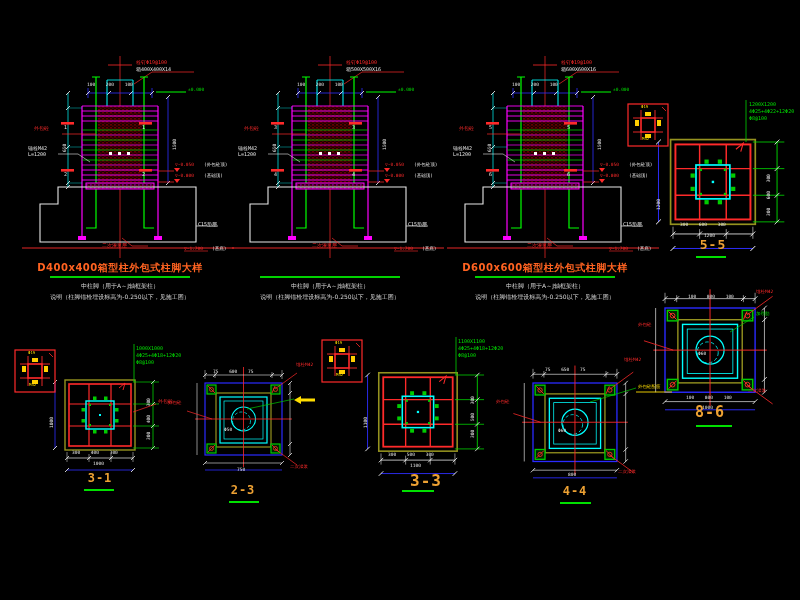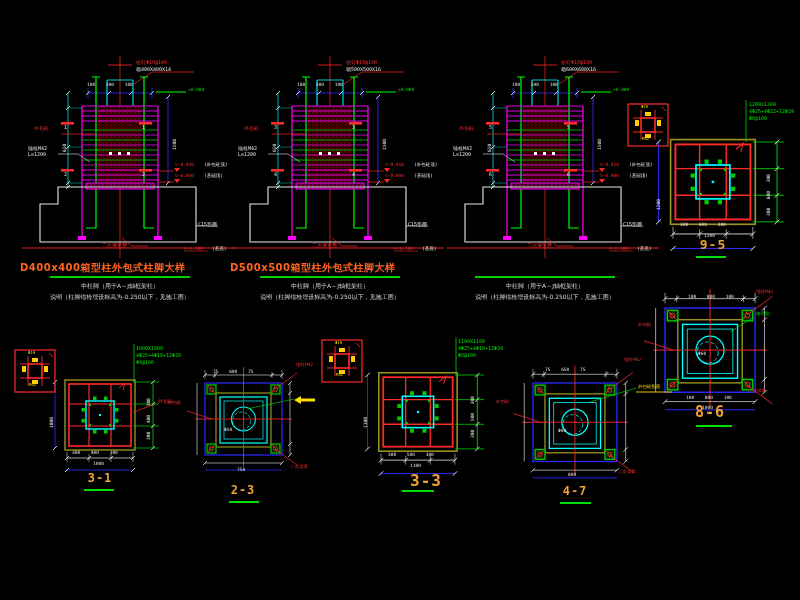--- a/index.html
+++ b/index.html
@@ -5,21 +5,21 @@
   html,body{margin:0;padding:0;background:#000;}
   #canvas{position:relative;width:800px;height:600px;background:#000;overflow:hidden;
           font-family:"DejaVu Sans Mono",monospace;}
   .t{position:absolute;white-space:pre;line-height:1.15;font-family:"DejaVu Sans Mono",monospace;}
   .s4{font-size:4px;} .s45{font-size:4.5px;} .s5{font-size:5px;}
   .red{color:#ff2a2a;} .wh{color:#e6e6e6;} .grn{color:#00e000;}
   .yel{color:#ffdd00;}
   .ws{word-spacing:8px;} .ws6{word-spacing:6px;}
   .rot{transform:rotate(-90deg);transform-origin:0 0;}
   .title{font-family:"DejaVu Sans",sans-serif;font-weight:bold;font-size:10px;color:#ff6321;
-         width:200px;text-align:left;letter-spacing:0.5px;}
+         width:200px;text-align:center;letter-spacing:0.5px;}
   .tul{position:absolute;height:1.6px;background:#00d200;width:140px;}
   .note{font-size:6px;color:#d8d8d8;text-align:center;font-family:"DejaVu Sans",sans-serif;}
   .slabel{color:#eda133;text-align:center;width:60px;font-weight:bold;letter-spacing:1px;}
   .sul{position:absolute;background:#00e000;height:2.2px;}
   svg{position:absolute;left:0;top:0;}
 </style>
 </head>
 <body>
 
 <div id="canvas">
@@ -249,25 +249,25 @@
 <span class="t s5 wh" style="left:623px;top:222px">C15垫层</span>
 <span class="t s5 red" style="left:527px;top:243px">二次灌浆层</span>
 <span class="t s45 red" style="left:609px;top:246px">▽-1.700</span>
 <span class="t s45 wh" style="left:637px;top:246px">(基底)</span>
 
 <span class="t title" style="left:20px;top:262px">D400x400箱型柱外包式柱脚大样</span>
 <div class="tul" style="left:50px;top:276px"></div>
 <span class="t note" style="left:20px;top:283px;width:200px">中柱脚（用于A～J轴框架柱）</span>
 <span class="t note" style="left:-10px;top:294px;width:260px">说明（柱脚锚栓埋设标高为-0.250以下，见施工图）</span>
 
-<span class="t title" style="left:230px;top:262px">D500x500箱型柱外包式柱脚大样</span>
 <div class="tul" style="left:260px;top:276px"></div>
 <span class="t note" style="left:230px;top:283px;width:200px">中柱脚（用于A～J轴框架柱）</span>
 <span class="t note" style="left:200px;top:294px;width:260px">说明（柱脚锚栓埋设标高为-0.250以下，见施工图）</span>
 
+<span class="t title" style="left:445px;top:262px">D600x600箱型柱外包式柱脚大样</span>
 <div class="tul" style="left:475px;top:276px"></div>
 <span class="t note" style="left:445px;top:283px;width:200px">中柱脚（用于A～J轴框架柱）</span>
 <span class="t note" style="left:415px;top:294px;width:260px">说明（柱脚锚栓埋设标高为-0.250以下，见施工图）</span>
 
 <span class="t s5 grn" style="left:136px;top:346px">1000X1000</span>
 <span class="t s5 grn" style="left:136px;top:353px">4Φ25+4Φ18+12Φ20</span>
 <span class="t s5 grn" style="left:136px;top:360px">Φ8@100</span>
 <span class="t s45 wh ws6 rot" style="left:146px;top:440px">300 400 300</span>
 <span class="t s45 wh rot" style="left:49px;top:428px">1000</span>
 <span class="t s45 wh ws" style="left:72px;top:450px">300 400 300</span>
@@ -295,31 +295,31 @@
 <span class="t slabel" style="left:396px;top:472px;font-size:16px">3-3</span>
 <div class="sul" style="left:402px;top:490px;width:32px"></div>
 
 <span class="t s45 wh ws" style="left:545px;top:367px">75 650 75</span>
 <span class="t s45 wh" style="left:568px;top:472px">800</span>
 <span class="t s45 wh" style="left:558px;top:428px">Φ60</span>
 <span class="t s45 red" style="left:624px;top:357px">锚栓M42</span>
 <span class="t s45 red" style="left:618px;top:469px">二次灌浆</span>
 <span class="t s45 red" style="left:496px;top:399px">外包砼</span>
 <span class="t s45 yel" style="left:638px;top:384px">外包砼配筋</span>
-<span class="t slabel" style="left:545px;top:485px;font-size:12px">4-7</span>
+<span class="t slabel" style="left:545px;top:485px;font-size:12px">4-4</span>
 <div class="sul" style="left:560px;top:502px;width:31px"></div>
 
 <span class="t s5 grn" style="left:749px;top:102px">1200X1200</span>
 <span class="t s5 grn" style="left:749px;top:109px">4Φ25+4Φ22+12Φ20</span>
 <span class="t s5 grn" style="left:749px;top:116px">Φ8@100</span>
 <span class="t s45 wh ws6 rot" style="left:766px;top:216px">300 600 300</span>
 <span class="t s45 wh rot" style="left:656px;top:210px">1200</span>
 <span class="t s45 wh ws" style="left:680px;top:222px">300 600 300</span>
 <span class="t s45 wh" style="left:704px;top:233px">1200</span>
-<span class="t slabel" style="left:683px;top:238px;font-size:13px">9-5</span>
+<span class="t slabel" style="left:683px;top:238px;font-size:13px">5-5</span>
 <div class="sul" style="left:696px;top:256px;width:30px"></div>
 
 <span class="t s45 wh ws" style="left:688px;top:294px">100 800 100</span>
 <span class="t s45 wh ws" style="left:686px;top:395px">100 800 100</span>
 <span class="t s45 wh" style="left:702px;top:405px">1000</span>
 <span class="t s45 wh" style="left:698px;top:351px">Φ60</span>
 <span class="t s45 red" style="left:756px;top:289px">锚栓M42</span>
 <span class="t s45 red" style="left:748px;top:388px">二次灌浆</span>
 <span class="t s45 red" style="left:638px;top:322px">外包砼</span>
 <span class="t s45 grn" style="left:756px;top:311px">加劲肋</span>

